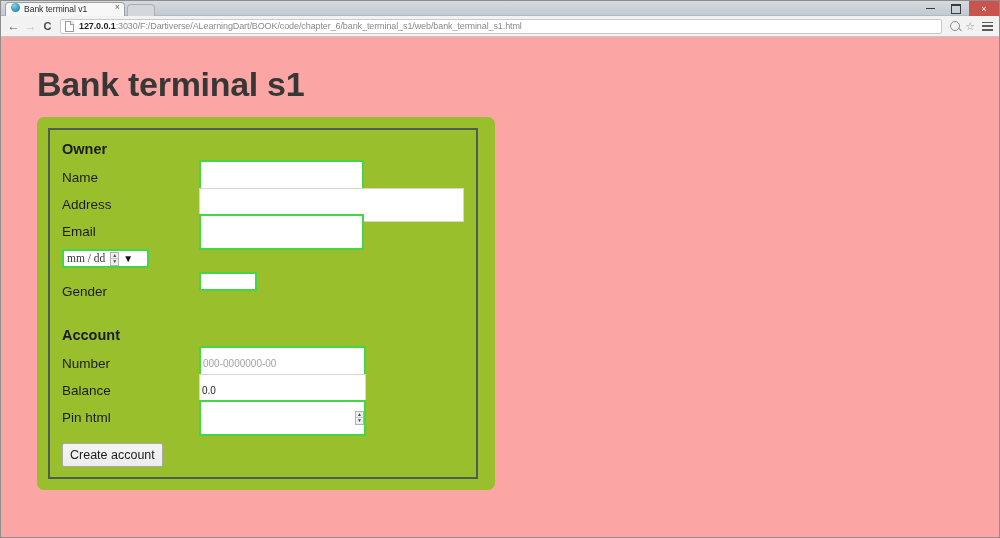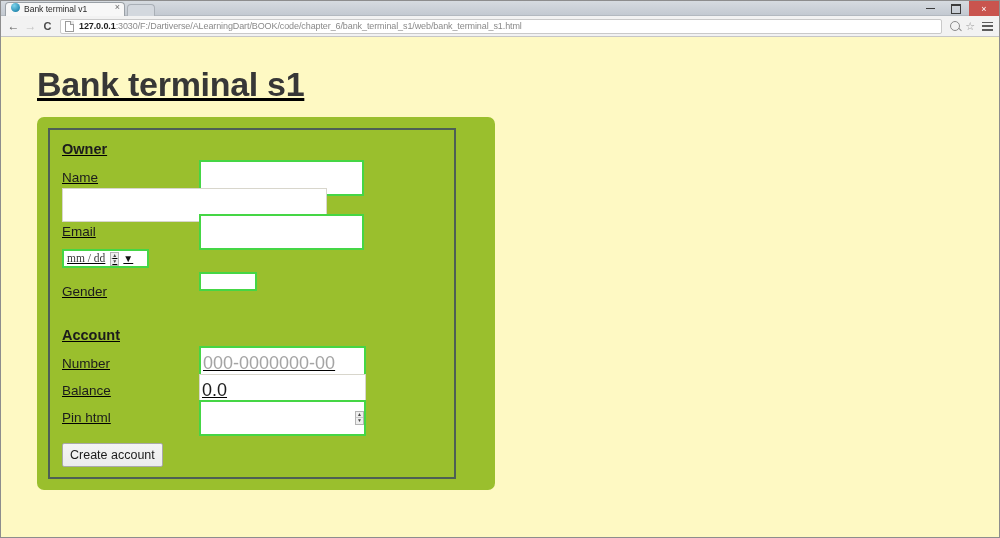--- a/index.html
+++ b/index.html
@@ -219,24 +219,23 @@
     justify-content: space-between;
     cursor: pointer;
     margin-left: 2px;
     margin-right: 2px;
   }
   .icon-menu span { display:block; height: 1.6px; background: #5c5c5c; width: 100%; }
 
   
   .viewport {
     flex: 1 1 auto;
-    background: #fef9c3;
+    background: #fca5a5;
     overflow: hidden;
     position: relative;
-    text-decoration: underline;
   }
   .page {
     padding: 28px 0 0 36px;
     box-sizing: border-box;
   }
   h1.page-title {
     font-size: 34px;
     font-weight: bold;
     color: #373737;
     margin: 0 0 14px 0;
@@ -286,21 +285,21 @@
     color: #1c1c1c;
     width: 137px;
     flex: 0 0 auto;
     line-height: 27px;
   }
   .gender-row .field-label { line-height: 40px; }
 
   
   .txt {
     font-family: "Liberation Sans", sans-serif;
-    font-size: 18px;
+    font-size: 10px;
     color: #1c1c1c;
     height: 17px;
     line-height: 17px;
     padding: 16px 2px;
     box-sizing: border-box;
     background: #ffffff;
     border: 2px solid #45d645;
     outline: none;
   }
   .txt.plain { border: 1px solid #d8d6cc; height: 17px; }
@@ -447,20 +446,21 @@
         <fieldset class="form-fieldset">
 
           <div class="group-heading">Owner</div>
 
           <div class="form-row">
             <label class="field-label">Name</label>
             <input class="txt w-name" type="text" value="" style="">
           </div>
 
           <div class="form-row">
+            <label class="field-label">Address</label>
             <input class="txt plain w-address" type="text" value="" style="">
           </div>
 
           <div class="form-row">
             <label class="field-label">Email</label>
             <input class="txt w-email" type="text" value="" style="">
           </div>
 
           <div class="form-row">
             <div class="date-input">

